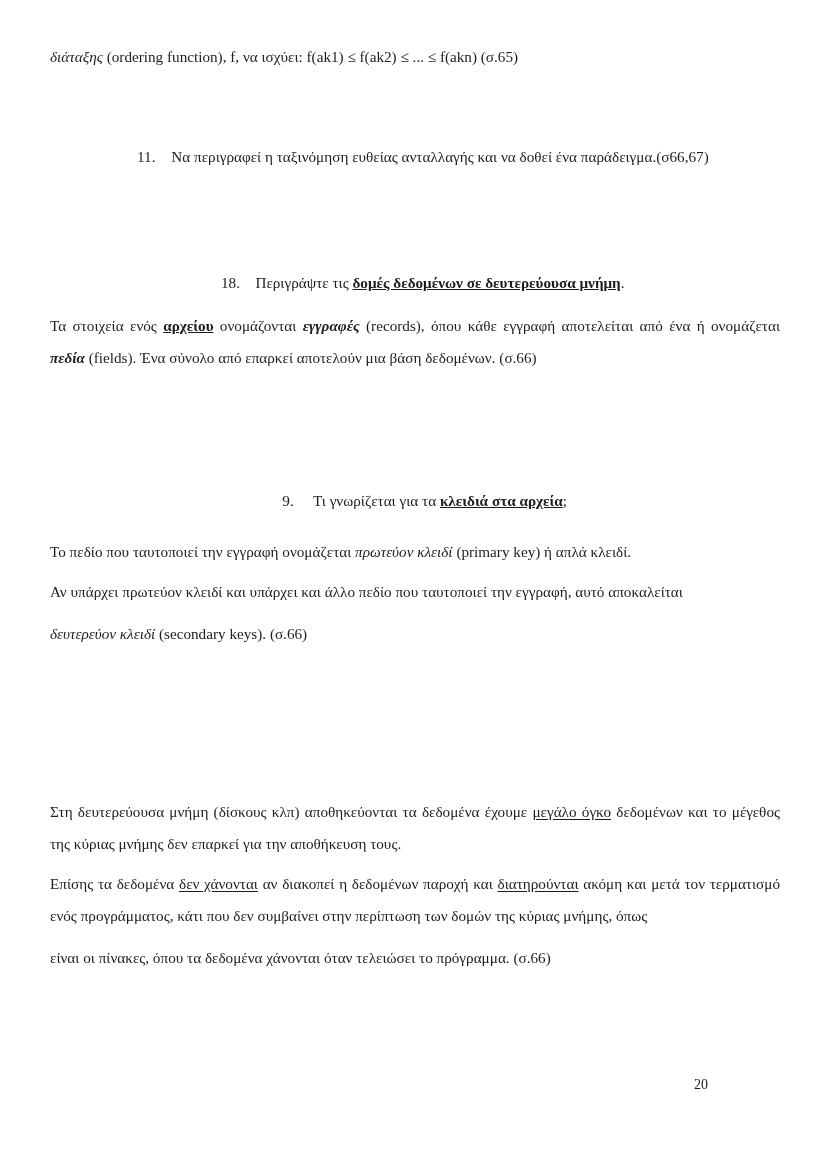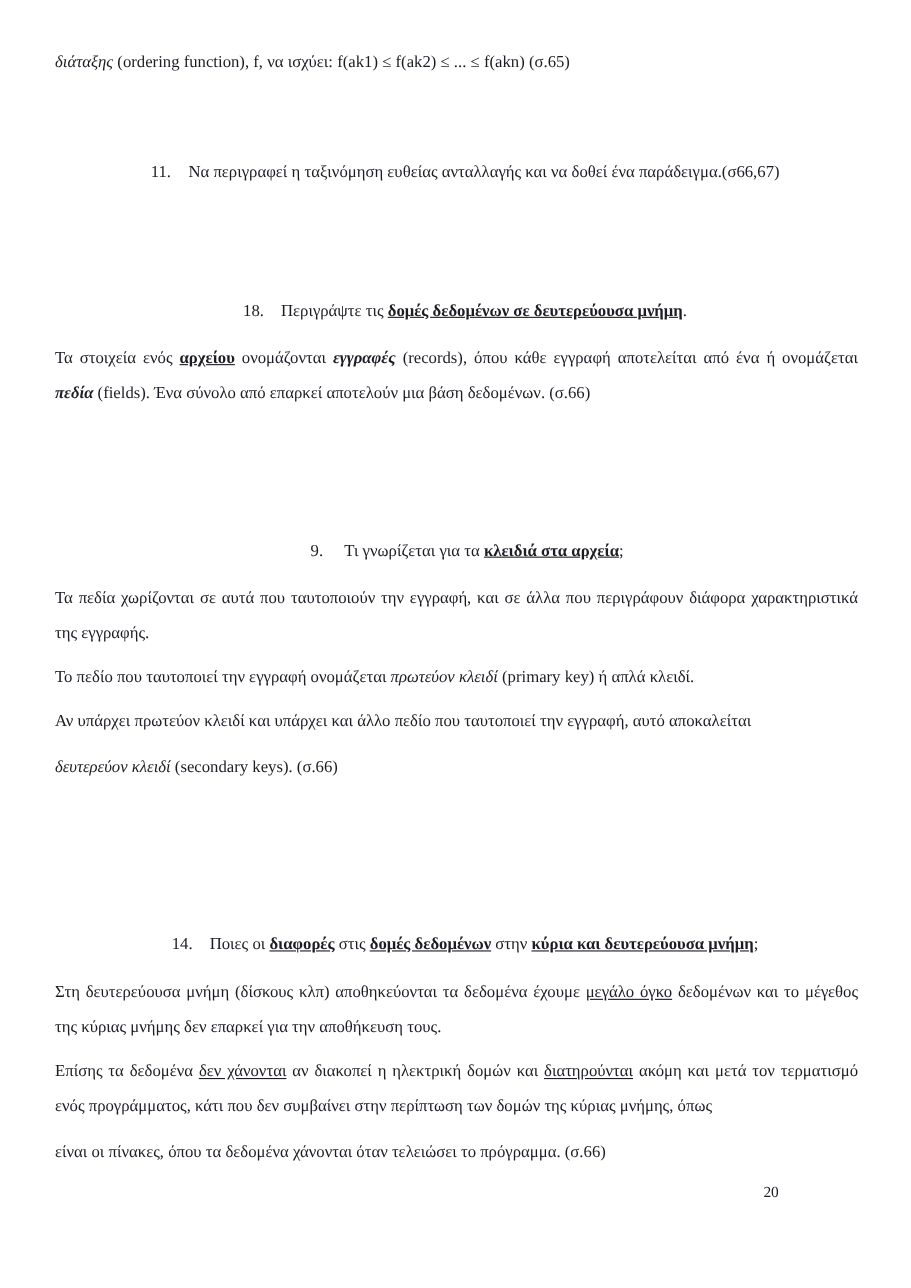--- a/index.html
+++ b/index.html
@@ -105,36 +105,32 @@
 
     <div class="gap-xl"></div>
     <div class="gap-md"></div>
 
     <div class="q-line">
       <span class="q-num">9.</span><span class="q-text"><span>Τι γνωρίζεται για τα </span><b>κλειδιά στα αρχεία</b><span>;</span></span>
     </div>
 
     <div class="gap-xs"></div>
 
-    <div class="para body-para nowrapjust"><span>Τα πεδία χωρίζονται σε αυτά που ταυτοποιούν την εγγραφή, και σε άλλα που περιγράφουν διάφορα χαρακτηριστικά της εγγραφής.</span></div>
     <div class="para body-para lastline" style="margin-top:8px;"><span>Το πεδίο που ταυτοποιεί την εγγραφή ονομάζεται </span><i>πρωτεύον κλειδί</i><span> (primary key) ή απλά κλειδί.</span></div>
     <div class="para body-para lastline" style="margin-top:8px;"><span>Αν υπάρχει πρωτεύον κλειδί και υπάρχει και άλλο πεδίο που ταυτοποιεί την εγγραφή,  αυτό αποκαλείται</span></div>
     <div class="para body-para lastline" style="margin-top:10px;"><i>δευτερεύον κλειδί</i><span> (secondary keys).  (σ.66)</span></div>
 
     <div class="gap-xl"></div>
     <div class="gap-lg"></div>
 
-    <div class="q-line">
-      <span class="q-num">14.</span><span class="q-text"><span>Ποιες οι </span><b>διαφορές</b><span> στις </span><b>δομές δεδομένων</b><span> στην </span><b>κύρια και δευτερεύουσα μνήμη</b><span>;</span></span>
-    </div>
 
     <div class="gap-xs"></div>
 
     <div class="para body-para nowrapjust"><span>Στη δευτερεύουσα μνήμη (δίσκους κλπ) αποθηκεύονται τα δεδομένα έχουμε </span><u>μεγάλο όγκο</u><span> δεδομένων και  το μέγεθος της κύριας μνήμης δεν επαρκεί για την αποθήκευση τους.</span></div>
-    <div class="para body-para nowrapjust" style="margin-top:8px;"><span>Επίσης τα δεδομένα </span><u>δεν χάνονται</u><span>  αν διακοπεί η ηλεκτρική δομών και  </span><u>διατηρούνται</u><span> ακόμη και μετά τον τερματισμό ενός προγράμματος, κάτι που δεν συμβαίνει στην περίπτωση των δομών της κύριας μνήμης, όπως</span></div>
+    <div class="para body-para nowrapjust" style="margin-top:8px;"><span>Επίσης τα δεδομένα </span><u>δεν χάνονται</u><span>  αν διακοπεί η δεδομένων παροχή και  </span><u>διατηρούνται</u><span> ακόμη και μετά τον τερματισμό ενός προγράμματος, κάτι που δεν συμβαίνει στην περίπτωση των δομών της κύριας μνήμης, όπως</span></div>
     <div class="para body-para lastline" style="margin-top:10px;"><span>είναι οι πίνακες, όπου τα δεδομένα χάνονται όταν τελειώσει το πρόγραμμα. (σ.66)</span></div>
 
     <div class="gap-xl"></div>
     <div class="gap-lg"></div>
 
   </div>
 
   <div class="pageno">20</div>
 
 </div>

